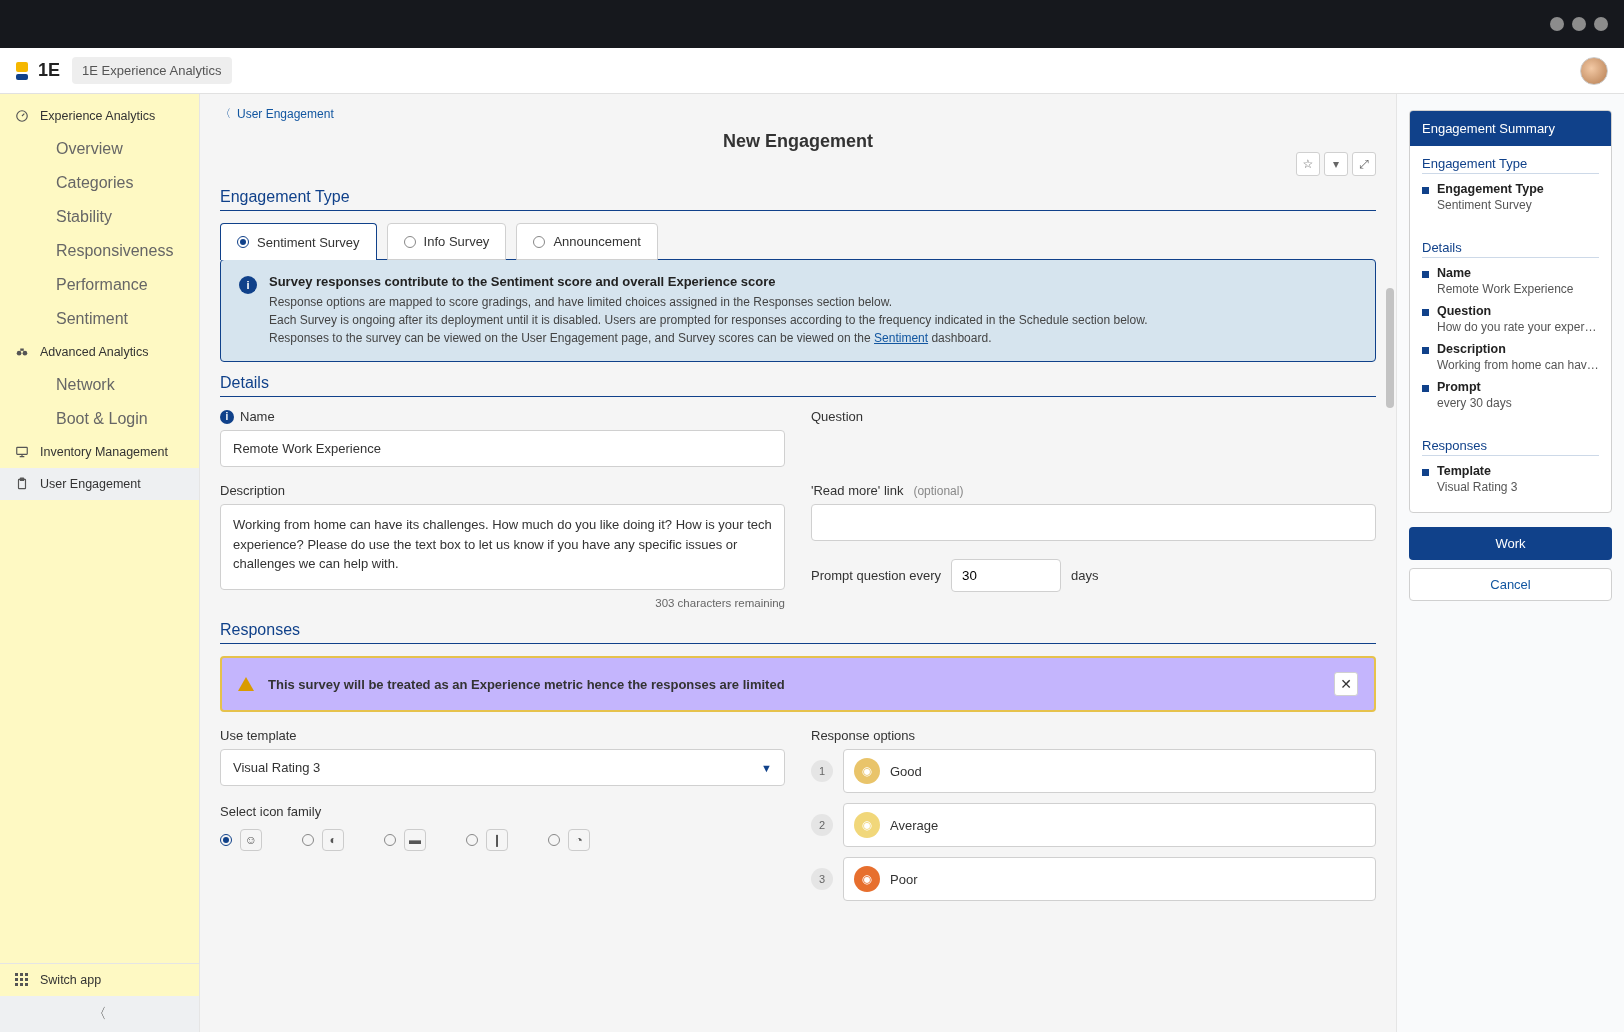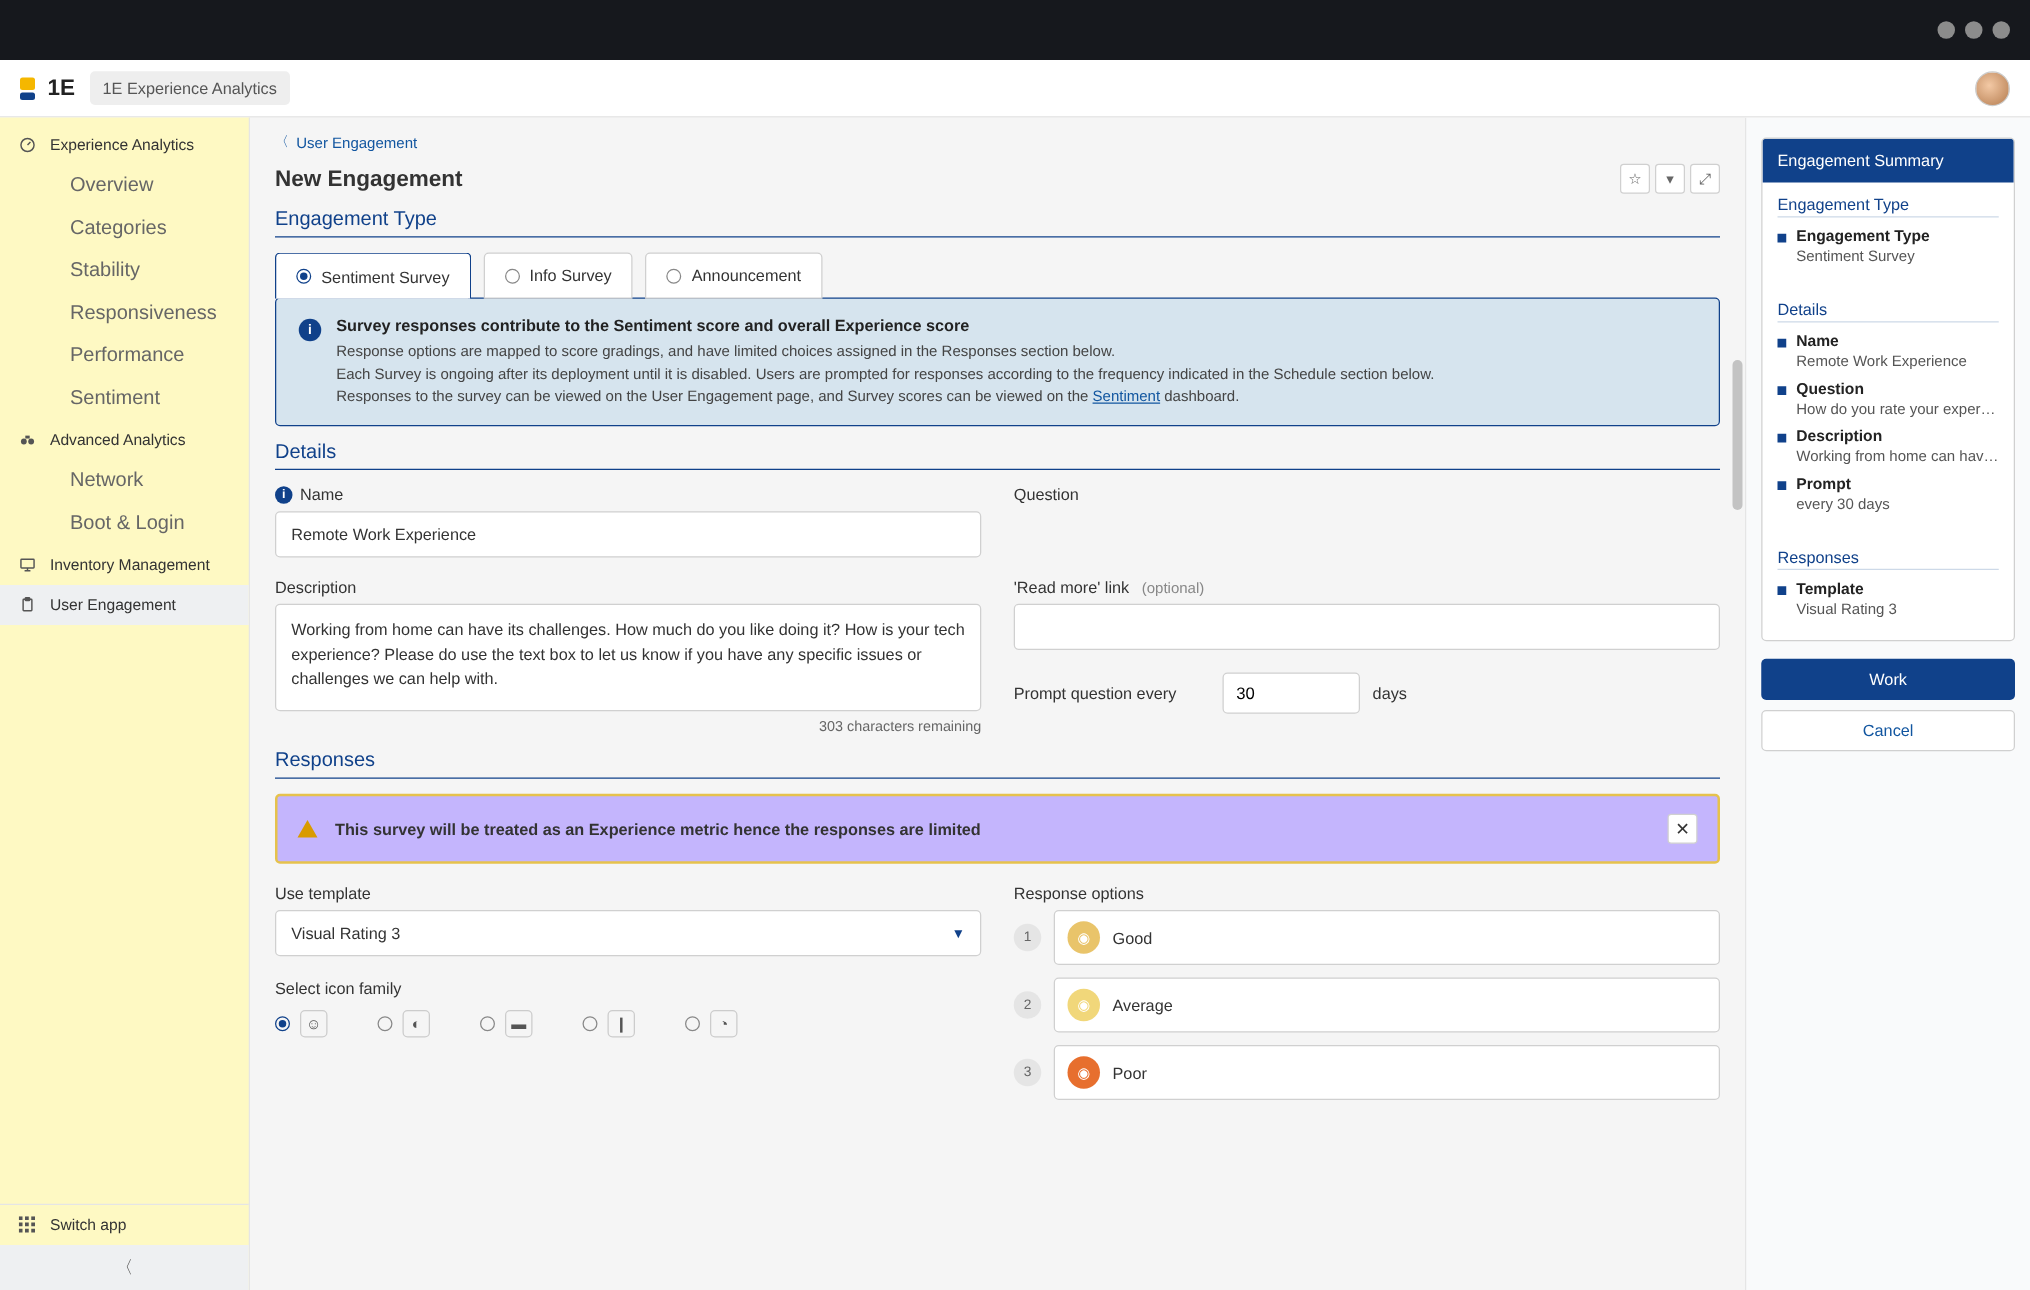--- a/index.html
+++ b/index.html
@@ -33,21 +33,21 @@
 .chev { font-size:14px; color:#555; }
 
 .main { flex:1; display:flex; overflow:hidden; }
 .content { flex:1; overflow-y:auto; position:relative; }
 .content-inner { padding: 12px 20px 40px; }
 .right-panel { width: 228px; border-left:1px solid #e5e5e5; background:#f9fafb; padding:16px 12px; overflow-y:auto;}
 .crumb-row { display:flex; align-items:center; gap:6px; color:#1256a0; font-size:12px; margin-bottom:10px;}
 .crumb-row a { color:#1256a0; text-decoration:none; }
 .crumb-row .ang { font-size:11px; }
 
-.page-head-row { display:flex; align-items:center; margin-bottom:8px;}
+.page-head-row { display:flex; align-items:center; margin-bottom:8px;flex-direction:column;}
 .page-title { font-size:18px; color:#333; font-weight:600; }
 .page-head-actions { margin-left:auto; display:flex; gap:4px; }
 .icon-btn { border:1px solid #d0d0d0; background:#fff; width:24px; height:24px; border-radius:3px; display:flex; align-items:center; justify-content:center; color:#666; cursor:pointer; font-size:12px; }
 
 .section-title { color:#10418a; font-size:16px; font-weight:400; border-bottom:1px solid #10418a; padding-bottom:4px; margin-top:12px; margin-bottom:12px;}
 
 .type-row { display:flex; gap:10px; }
 .type-tab { border:1px solid #d0d0d0; background:#fff; padding:10px 16px; border-radius:4px 4px 0 0; display:flex; align-items:center; gap:8px; cursor:pointer; }
 .type-tab .r { width:12px; height:12px; border:1px solid #888; border-radius:50%; display:inline-block; position:relative;}
 .type-tab.active { border-color:#10418a; border-bottom:none; }
@@ -62,21 +62,21 @@
 
 .form-row { display:flex; gap:26px; margin-top:8px;}
 .form-col { flex:1; }
 .field-label { font-size:13px; color:#333; margin-bottom:6px; display:flex; align-items:center; gap:6px; }
 .field-label .ic2 { width:14px; height:14px; background:#10418a; border-radius:50%; color:#fff; font-size:10px; display:flex; align-items:center; justify-content:center; font-weight:700;}
 .field-input, .field-textarea, .field-select { width:100%; border:1px solid #d0d0d0; border-radius:4px; padding:10px 12px; font-size:13px; background:#fff; color:#333; }
 .field-textarea { height:86px; resize:none; line-height:1.5; }
 .char-remaining { text-align:right; font-size:11.5px; color:#666; margin-top:4px;}
 .optional { color:#888; font-size:12px; margin-left:4px;}
 .inline-prompt { display:flex; align-items:center; gap:10px; margin-top:18px; font-size:13px;}
-.inline-prompt input { width:110px; border:1px solid #d0d0d0; border-radius:4px; padding:8px 10px; text-align:left;margin-left:27px;}
+.inline-prompt input { width:110px; border:1px solid #d0d0d0; border-radius:4px; padding:8px 10px; text-align:left;}
 
 .warn-box { border:2px solid #e6c24c; background:#c4b5fd; border-radius:4px; padding:14px 16px; display:flex; align-items:center; gap:14px; margin-bottom:16px;}
 .warn-box .wi { width:0; height:0; border-left:8px solid transparent; border-right:8px solid transparent; border-bottom:14px solid #d99b00; position:relative;}
 .warn-box .txt { font-weight:600; color:#333; flex:1;}
 .warn-box .x { width:24px; height:24px; background:#fff; border:1px solid #d0d0d0; border-radius:3px; display:flex; align-items:center; justify-content:center; cursor:pointer; font-size:14px;}
 
 .field-select { display:flex; align-items:center; justify-content:space-between; cursor:pointer;}
 .sel-caret { color:#10418a; font-size:11px;}
 
 .icon-fam-row { display:flex; gap:40px; align-items:center; margin-top:10px;}

